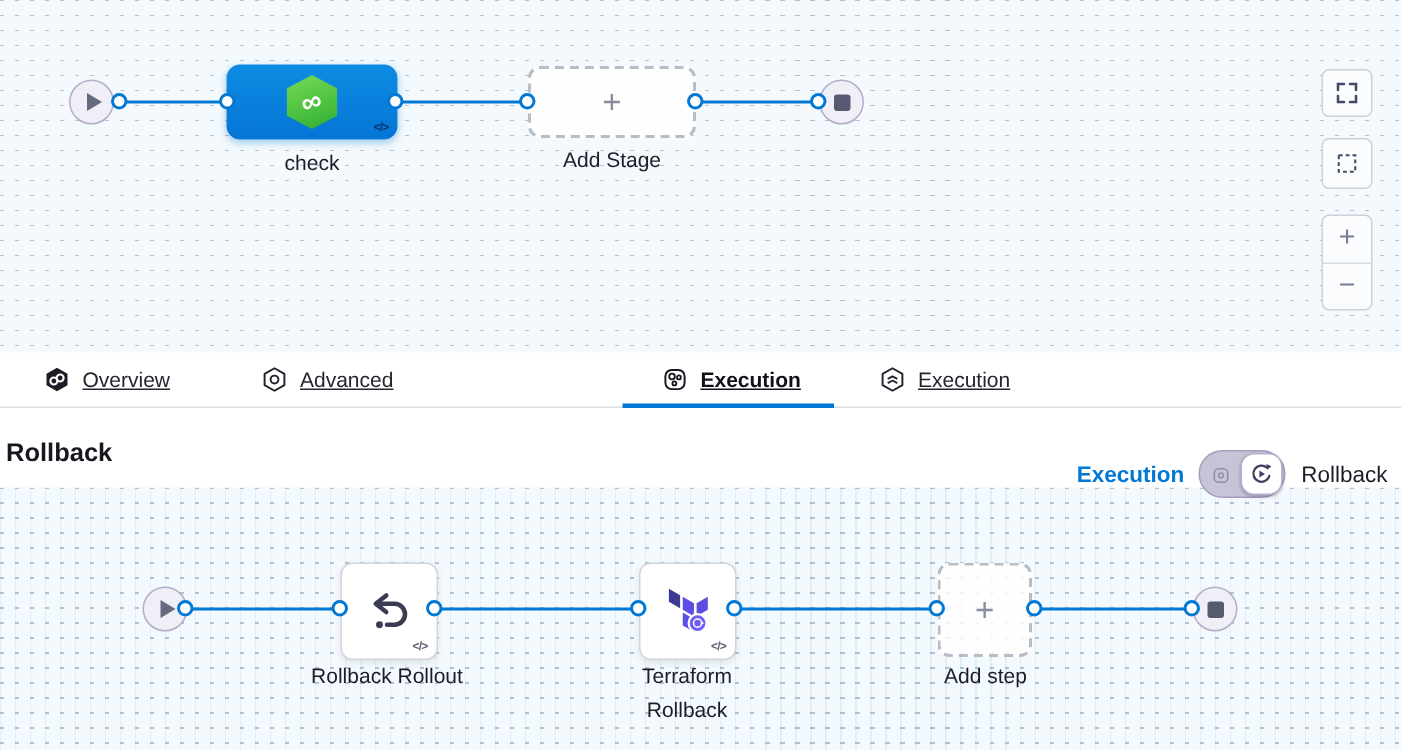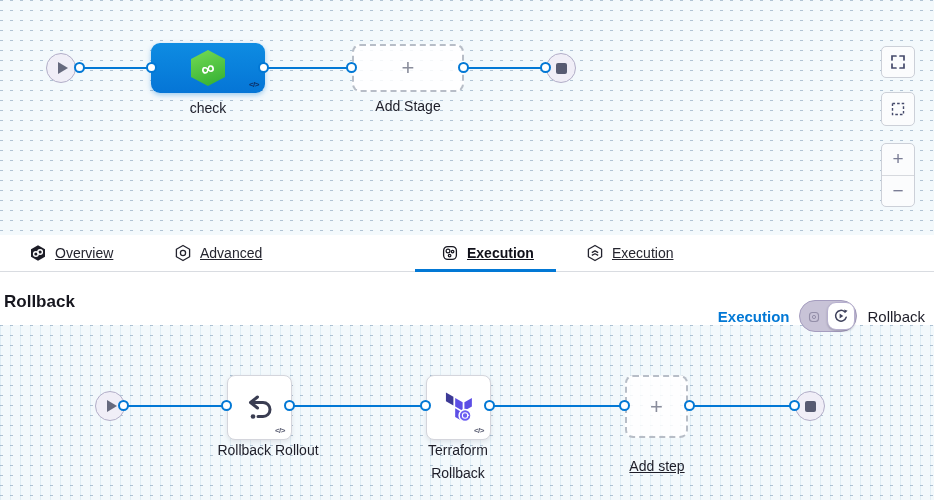--- a/index.html
+++ b/index.html
@@ -215,24 +215,24 @@
 
     <div class="pdot" style="left:118px;top:75px;"></div>
     <div class="pdot" style="left:221px;top:75px;"></div>
     <div class="pdot" style="left:284px;top:75px;"></div>
     <div class="pdot" style="left:420px;top:75px;"></div>
     <div class="pdot" style="left:484px;top:75px;"></div>
     <div class="pdot" style="left:619px;top:75px;"></div>
     <div class="pdot" style="left:684px;top:75px;"></div>
     <div class="pdot" style="left:789px;top:75px;"></div>
 
-    <div class="node-label" style="left:188px;top:117px;">Rollback Rollout</div>
+    <div class="node-label" style="left:178px;top:117px;">Rollback Rollout</div>
     <div class="node-label" style="left:378px;top:117px;">Terraform</div>
     <div class="node-label" style="left:378px;top:140px;">Rollback</div>
-    <div class="node-label" style="left:577px;top:133px;text-decoration:underline;">Add step</div>
+    <div class="node-label" style="left:577px;top:117px;">Add step</div>
   </div>
 
   <div class="mode-cluster">
     <span class="exec-link">Execution</span>
     <div class="toggle">
       <svg class="toggle-left-ic" width="12" height="12" viewBox="0 0 12 12">
         <rect x="1.5" y="1.5" width="9" height="9" rx="3" fill="none" stroke="#8b86a1" stroke-width="1.1"></rect>
         <circle cx="6" cy="6" r="1.6" fill="none" stroke="#8b86a1" stroke-width="1"></circle>
       </svg>
       <div class="toggle-thumb">

